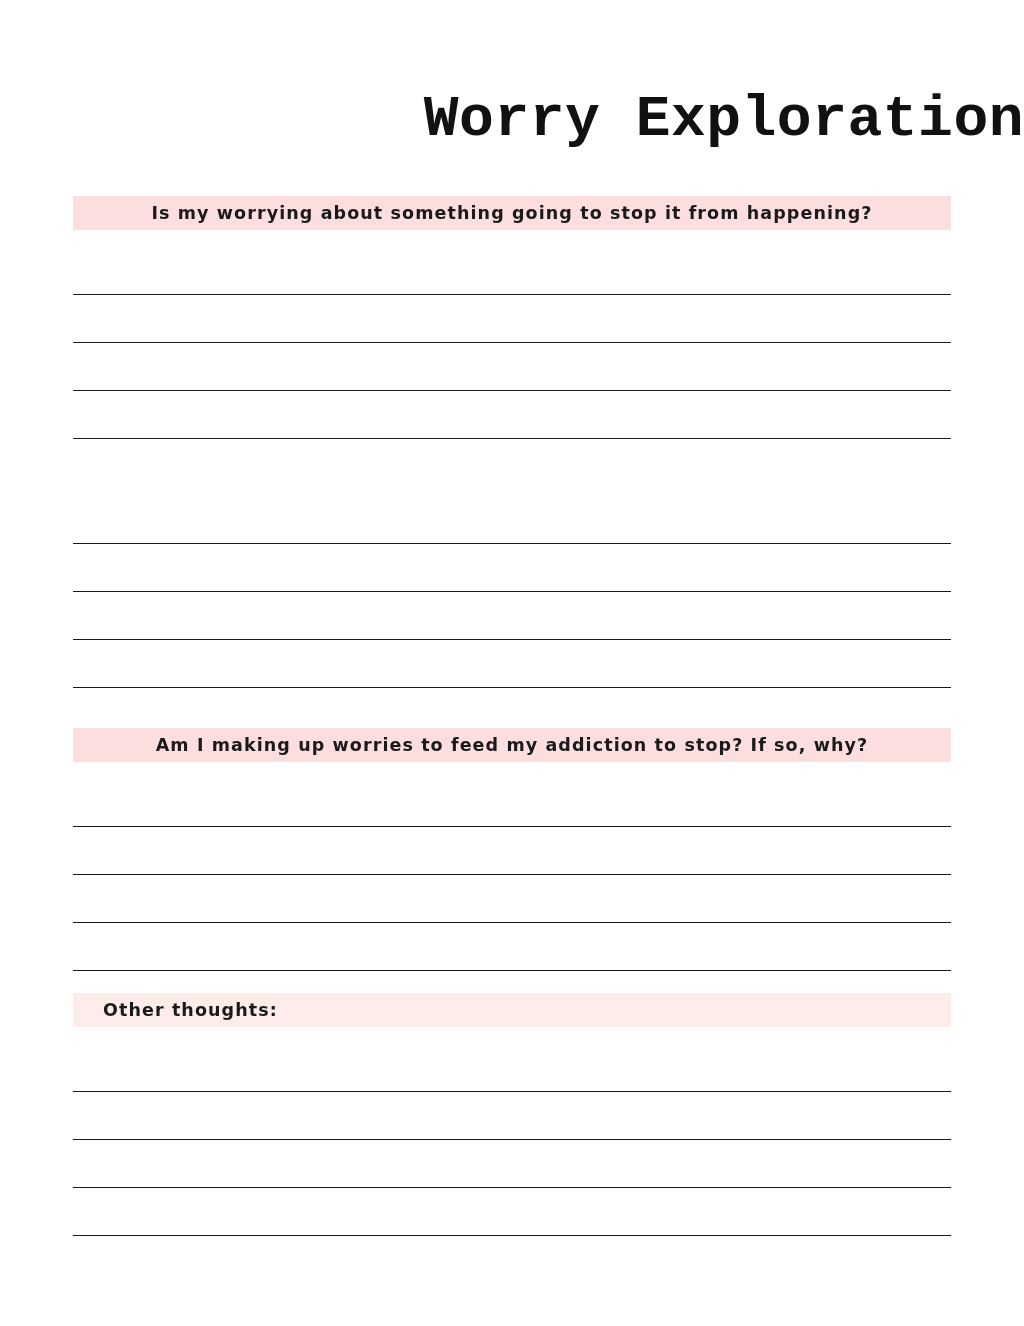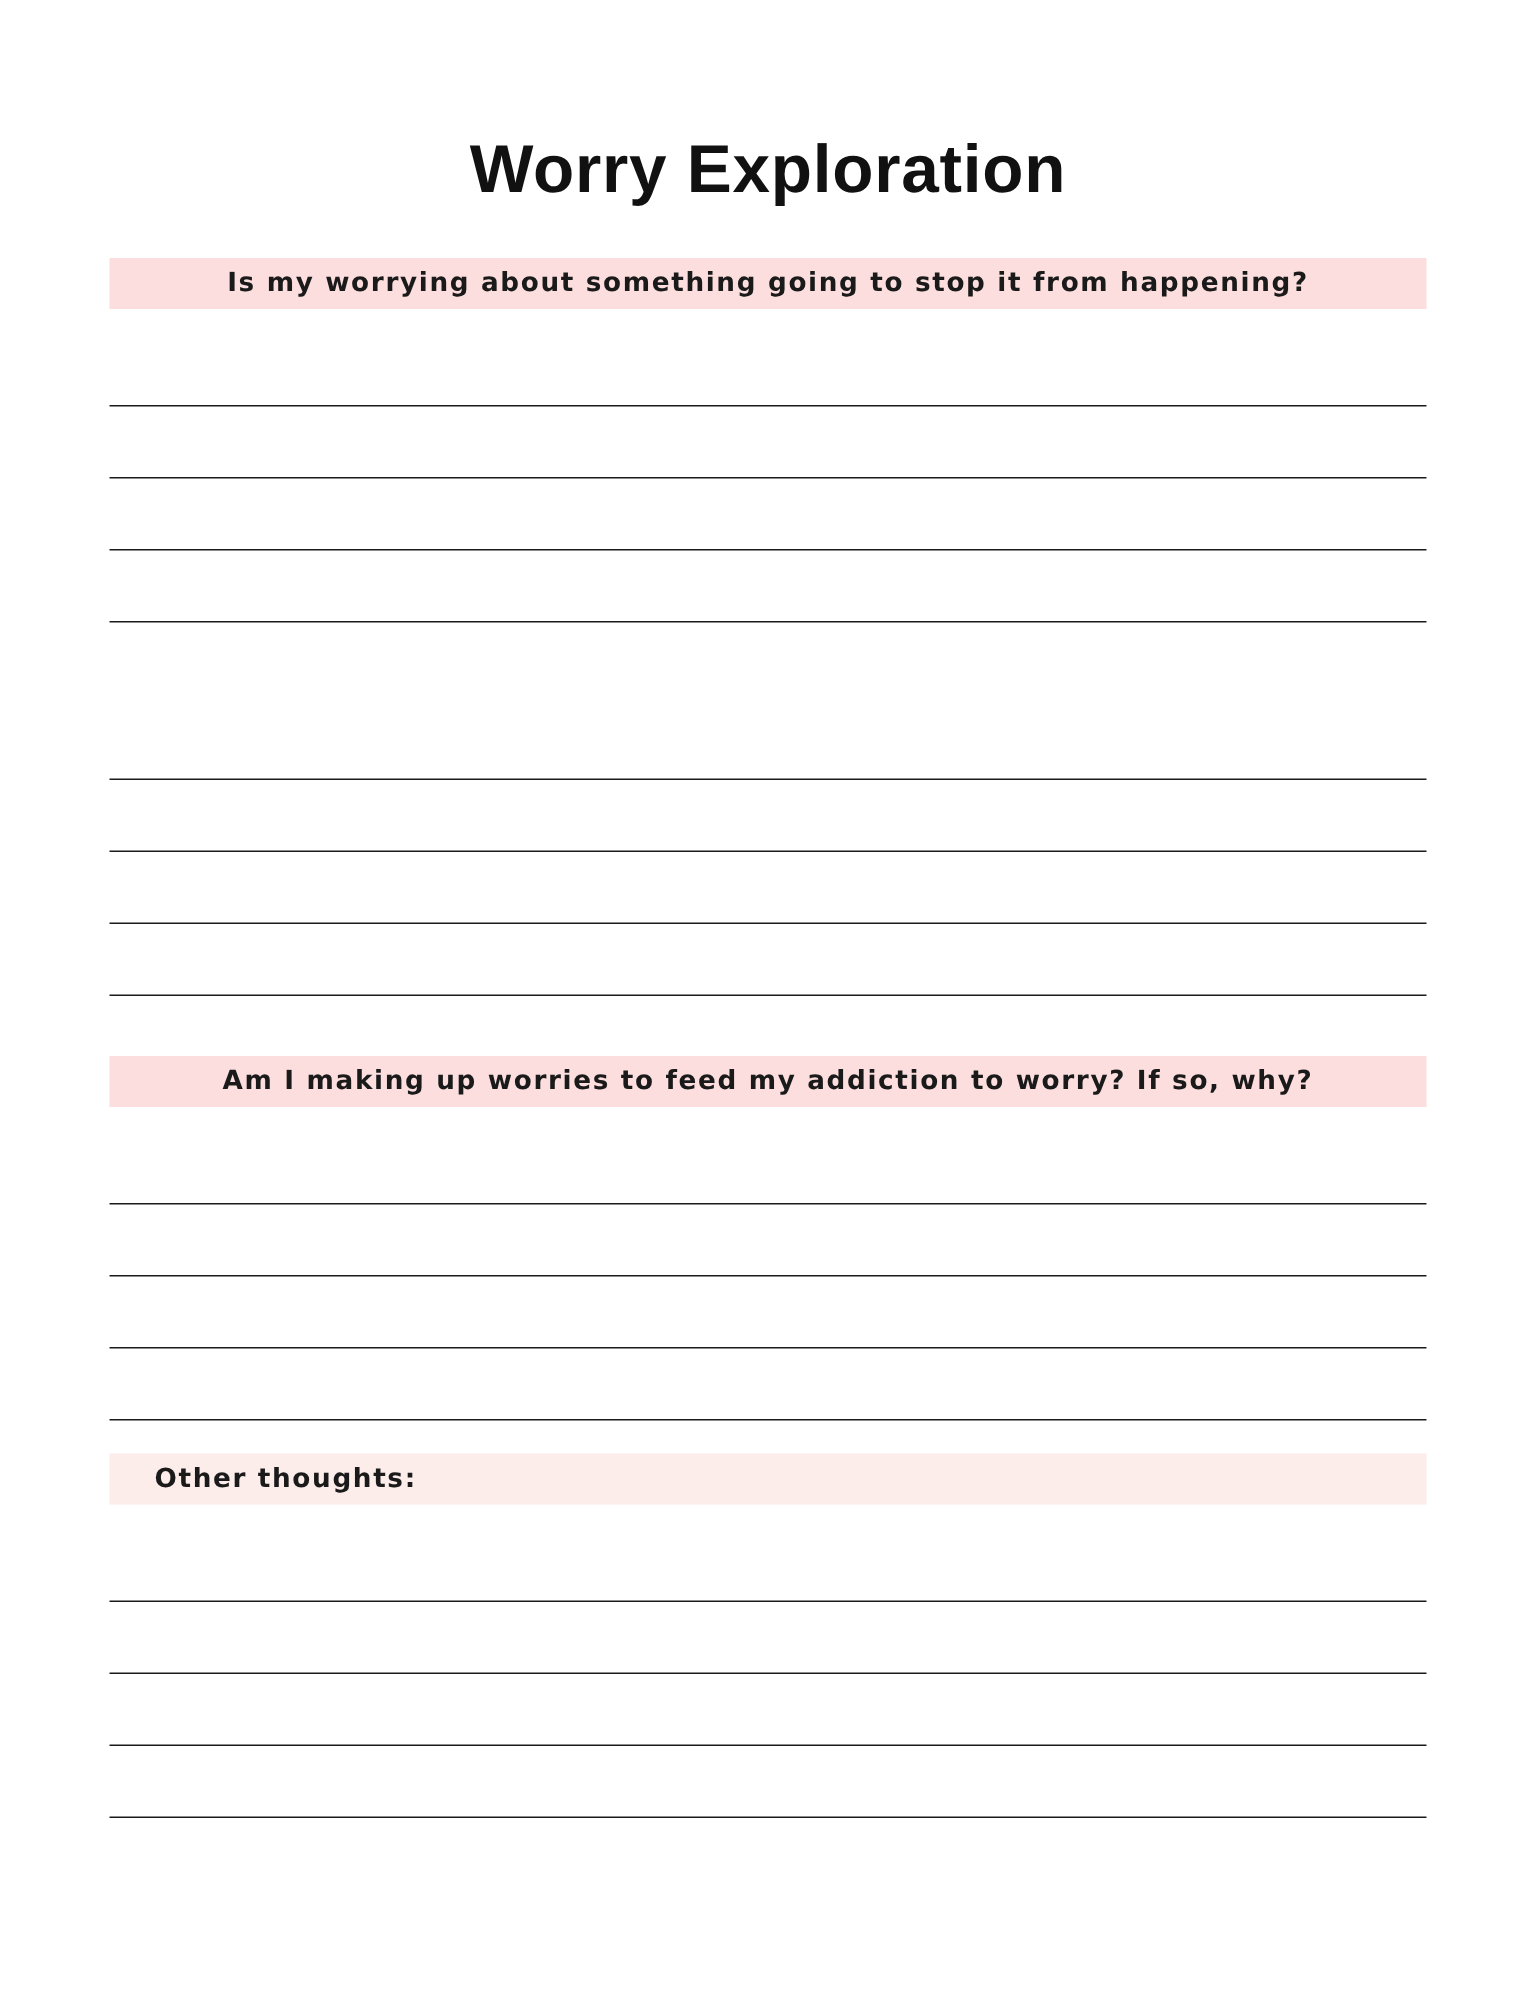--- a/index.html
+++ b/index.html
@@ -15,32 +15,32 @@
     overflow: hidden;
   }
   .page {
     position: relative;
     width: 1024px;
     height: 1326px;
     background: #ffffff;
     box-sizing: border-box;
   }
   .doc-title {
-    text-align: center;
-    font-family: Liberation Sans, sans-serif;
+    text-align: right;
+    font-family: Liberation Mono, monospace;
     font-weight: bold;
-    font-size: 45px;
+    font-size: 58px;
     letter-spacing: 0.5px;
     color: #111111;
     margin: 0;
     padding-top: 88px;
     line-height: 1.1;
   }
   .sections {
-    margin-top: 34px;
+    margin-top: 44px;
   }
   .section {
     margin-bottom: 0;
   }
   .prompt-band {
     margin: 0 73px;
     background: #fbdedd;
     height: 34px;
     display: flex;
     align-items: center;
@@ -105,21 +105,21 @@
         <div class="write-line"></div>
         <div class="write-line"></div>
         <div class="write-line"></div>
       </div>
     </div>
 
     <div class="gap"></div>
 
     <div class="section">
       <div class="prompt-band">
-        <span class="prompt-text">Am I making up worries to feed my addiction to worry? If so, why?</span>
+        <span class="prompt-text">Am I making up worries to feed my addiction to stop? If so, why?</span>
       </div>
       <div class="lines">
         <div class="write-line"></div>
         <div class="write-line"></div>
         <div class="write-line"></div>
         <div class="write-line"></div>
       </div>
     </div>
 
     <div class="gap-small"></div>

